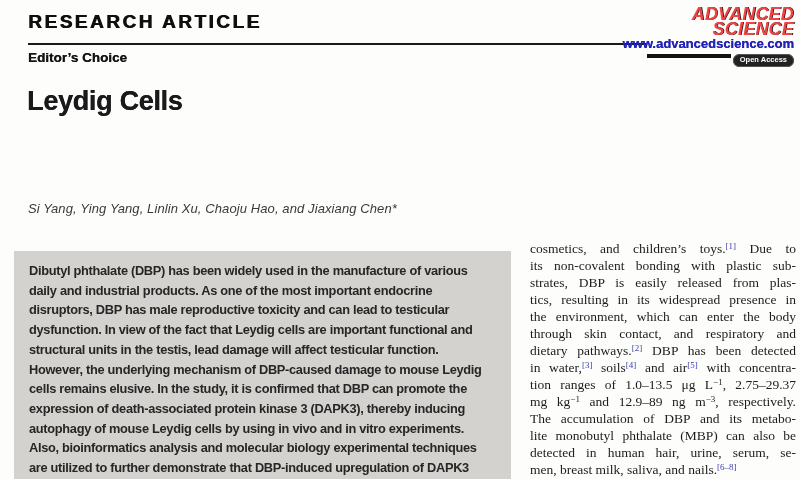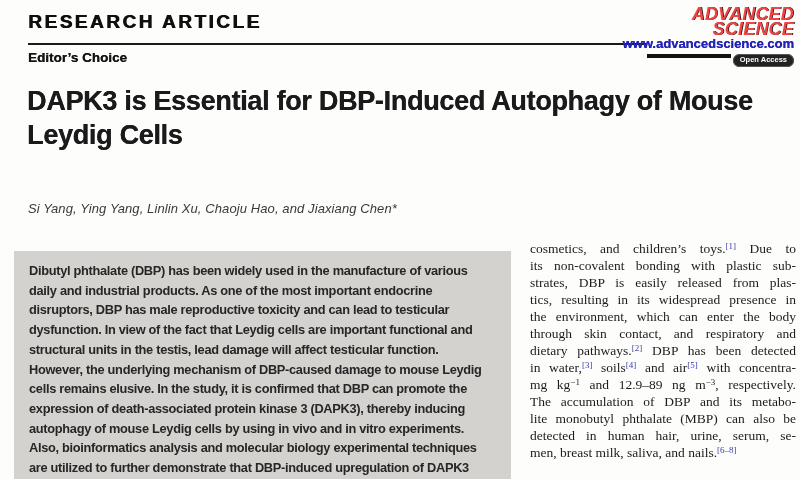--- a/index.html
+++ b/index.html
@@ -96,21 +96,20 @@
     <div>ADVANCED</div>
     <div>SCIENCE</div>
   </div>
   <div class="logo-bar-row">
     <div class="logo-bar"></div>
     <div class="open-access-badge">Open Access</div>
   </div>
   <a class="journal-url" href="#">www.advancedscience.com</a>
 
   <h1 class="title">
-      <div class="title-line">DAPK3 is Essential for DBP-Induced Autophagy of Mouse</div>
       <div class="title-line">Leydig Cells</div>
     </h1>
   <div class="authors">Si Yang, Ying Yang, Linlin Xu, Chaoju Hao, and Jiaxiang Chen*</div>
 
   <div class="abstract-box">
       <div class="abstract-line">Dibutyl phthalate (DBP) has been widely used in the manufacture of various</div>
       <div class="abstract-line">daily and industrial products. As one of the most important endocrine</div>
       <div class="abstract-line">disruptors, DBP has male reproductive toxicity and can lead to testicular</div>
       <div class="abstract-line">dysfunction. In view of the fact that Leydig cells are important functional and</div>
       <div class="abstract-line">structural units in the testis, lead damage will affect testicular function.</div>
@@ -125,20 +124,21 @@
 
   <div class="body-column">
       <div class="body-line"><span>cosmetics, and children’s toys.</span><sup class="cite">[1]</sup><span> Due to</span></div>
       <div class="body-line"><span>its non-covalent bonding with plastic sub-</span></div>
       <div class="body-line"><span>strates, DBP is easily released from plas-</span></div>
       <div class="body-line"><span>tics, resulting in its widespread presence in</span></div>
       <div class="body-line"><span>the environment, which can enter the body</span></div>
       <div class="body-line"><span>through skin contact, and respiratory and</span></div>
       <div class="body-line"><span>dietary pathways.</span><sup class="cite">[2]</sup><span> DBP has been detected</span></div>
       <div class="body-line"><span>in water,</span><sup class="cite">[3]</sup><span> soils</span><sup class="cite">[4]</sup><span> and air</span><sup class="cite">[5]</sup><span> with concentra-</span></div>
+      <div class="body-line"><span>tion ranges of 1.0–13.5 μg L</span><sup>−1</sup><span>, 2.75–29.37</span></div>
       <div class="body-line"><span>mg kg</span><sup>−1</sup><span> and 12.9–89 ng m</span><sup>−3</sup><span>, respectively.</span></div>
       <div class="body-line"><span>The accumulation of DBP and its metabo-</span></div>
       <div class="body-line"><span>lite monobutyl phthalate (MBP) can also be</span></div>
       <div class="body-line"><span>detected in human hair, urine, serum, se-</span></div>
       <div class="body-line"><span>men, breast milk, saliva, and nails.</span><sup class="cite">[6–8]</sup></div>
     </div>
 
 </div>
 
 </body></html>

